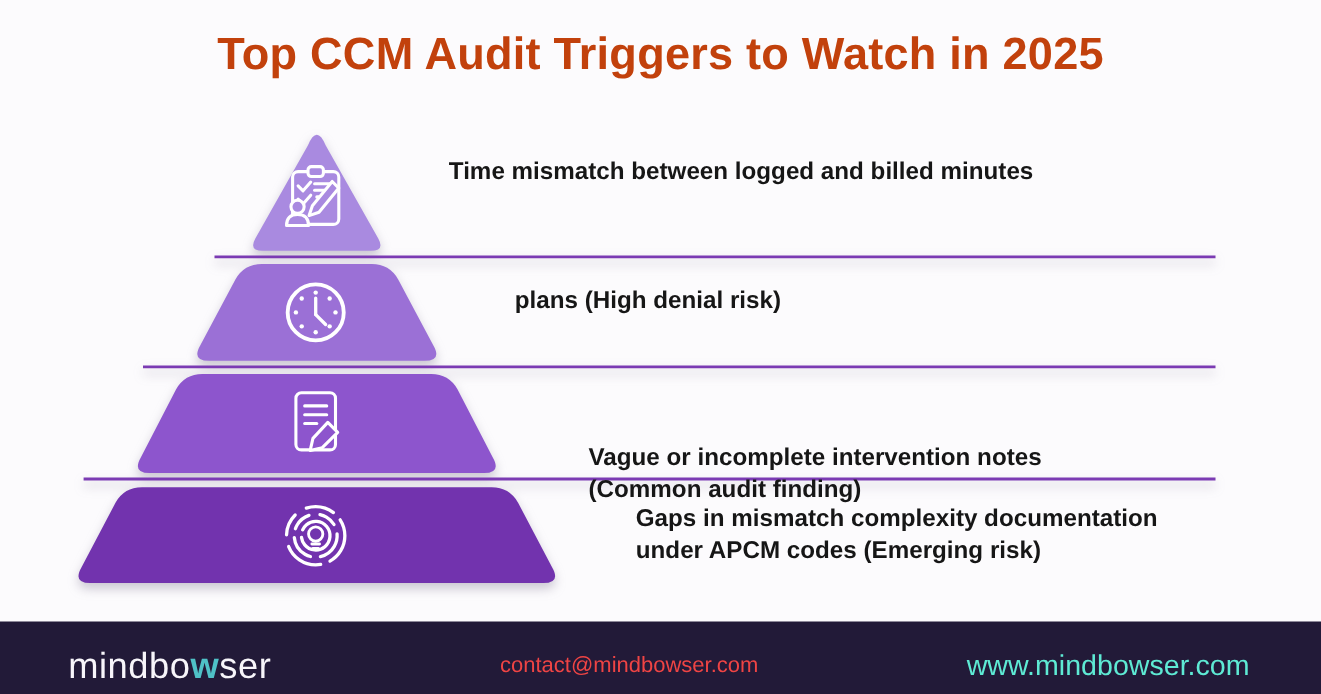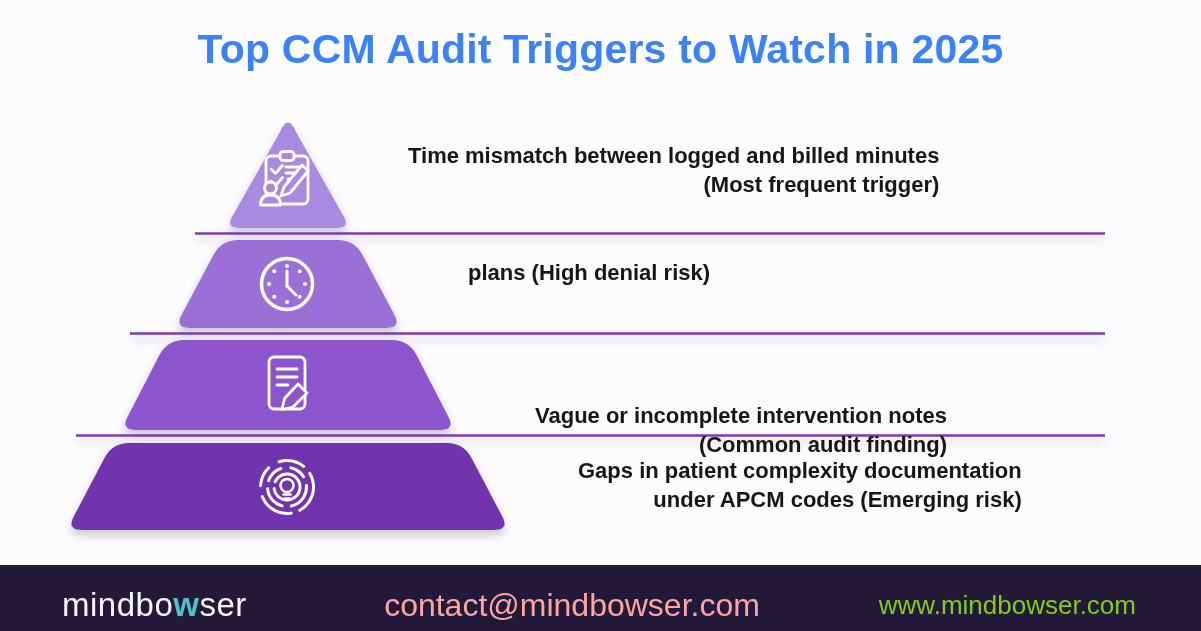--- a/index.html
+++ b/index.html
@@ -14,36 +14,35 @@
   .page-title {
     position: absolute;
     top: 26px;
     left: 0;
     width: 100%;
     margin: 0;
     text-align: center;
     font-size: 41px;
     font-weight: 800;
     letter-spacing: 0.2px;
-    color: #3b82f6;
+    color: #c2410c;
   }
   .pyramid-svg {
     position: absolute;
     top: 0;
     left: 0;
     filter: drop-shadow(0px 5px 5px rgba(110, 100, 130, 0.35));
   }
   .trigger-text {
     position: absolute;
     font-size: 22px;
     font-weight: 700;
     color: #161616;
     line-height: 29px;
     white-space: nowrap;
-    text-align: right;
   }
   .footer-bar {
     position: absolute;
     left: 0;
     top: 565px;
     width: 100%;
     height: 80px;
     background: #221a38;
   }
   .footer-logo {
@@ -54,30 +53,30 @@
     font-size: 33px;
     color: #f7f5fa;
     letter-spacing: 0.5px;
   }
   .footer-logo .accent { color: #4fc1c7; font-weight: 700; }
   .footer-email {
     position: absolute;
     left: 572px;
     top: 50%;
     transform: translate(-50%, -50%);
-    font-size: 32px;
-    color: #fca5a5;
+    font-size: 20px;
+    color: #ef4444;
   }
   .footer-website {
     position: absolute;
     right: 65px;
     top: 50%;
     transform: translateY(-50%);
     font-size: 26px;
-    color: #84cc16;
+    color: #5eead4;
     text-align: center;
   }
 </style>
 </head>
 <body>
 
 <div class="canvas">
 
   <h1 class="page-title">Top CCM Audit Triggers to Watch in 2025</h1>
 
@@ -138,34 +137,33 @@
       <circle cx="0" cy="0" r="19.5" stroke-dasharray="16 9 24 8 18 10" transform="rotate(30)"></circle>
       <circle cx="0" cy="0" r="13" stroke-dasharray="48 7" transform="rotate(-40)"></circle>
       <circle cx="0" cy="-1.5" r="6.5" stroke-width="2.6"></circle>
       <path d="M -3.5 7.5 h 7" stroke-width="2.6"></path>
       <path d="M -2.5 11.5 h 5" stroke-width="2.6"></path>
     </g>
   </svg>
 
   <div class="trigger-text" style="left:408px; top:141px;">
     <div>Time mismatch between logged and billed minutes</div>
-    <div>(Most frequent trigger)</div>
   </div>
 
   <div class="trigger-text" style="left:468px; top:258px;">
     <div>plans (High denial risk)</div>
   </div>
 
   <div class="trigger-text" style="left:535px; top:355px;margin-top:46px;">
     <div>Vague or incomplete intervention notes</div>
     <div>(Common audit finding)</div>
   </div>
 
   <div class="trigger-text" style="left:578px; top:456px;">
-    <div>Gaps in patient complexity documentation</div>
+    <div>Gaps in mismatch complexity documentation</div>
     <div>under APCM codes (Emerging risk)</div>
   </div>
 
   <div class="footer-bar">
     <div class="footer-logo"><span>mindbo</span><span class="accent">w</span><span>ser</span></div>
     <div class="footer-email">contact@mindbowser.com</div>
     <div class="footer-website">www.mindbowser.com</div>
   </div>
 
 </div>

